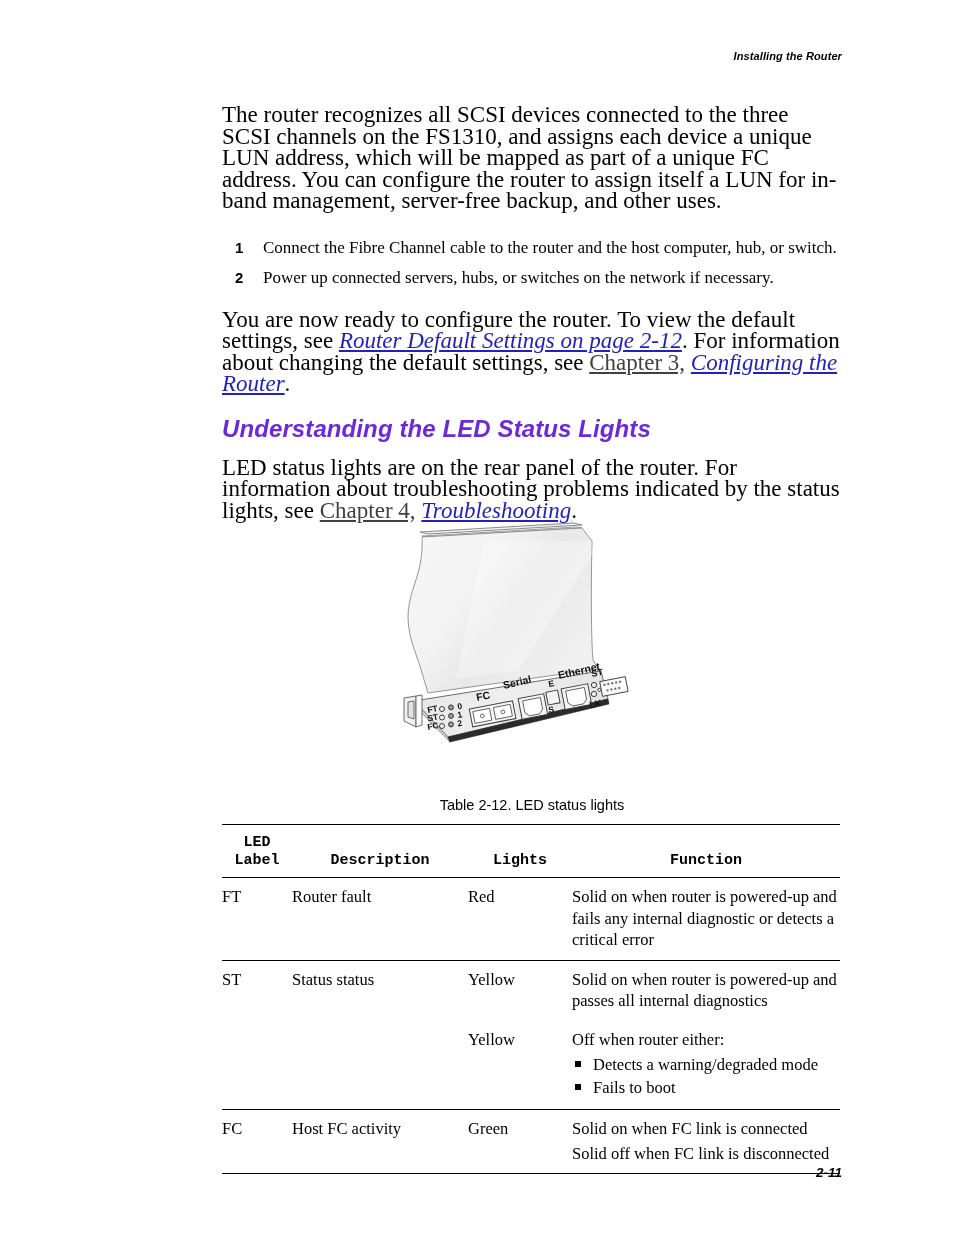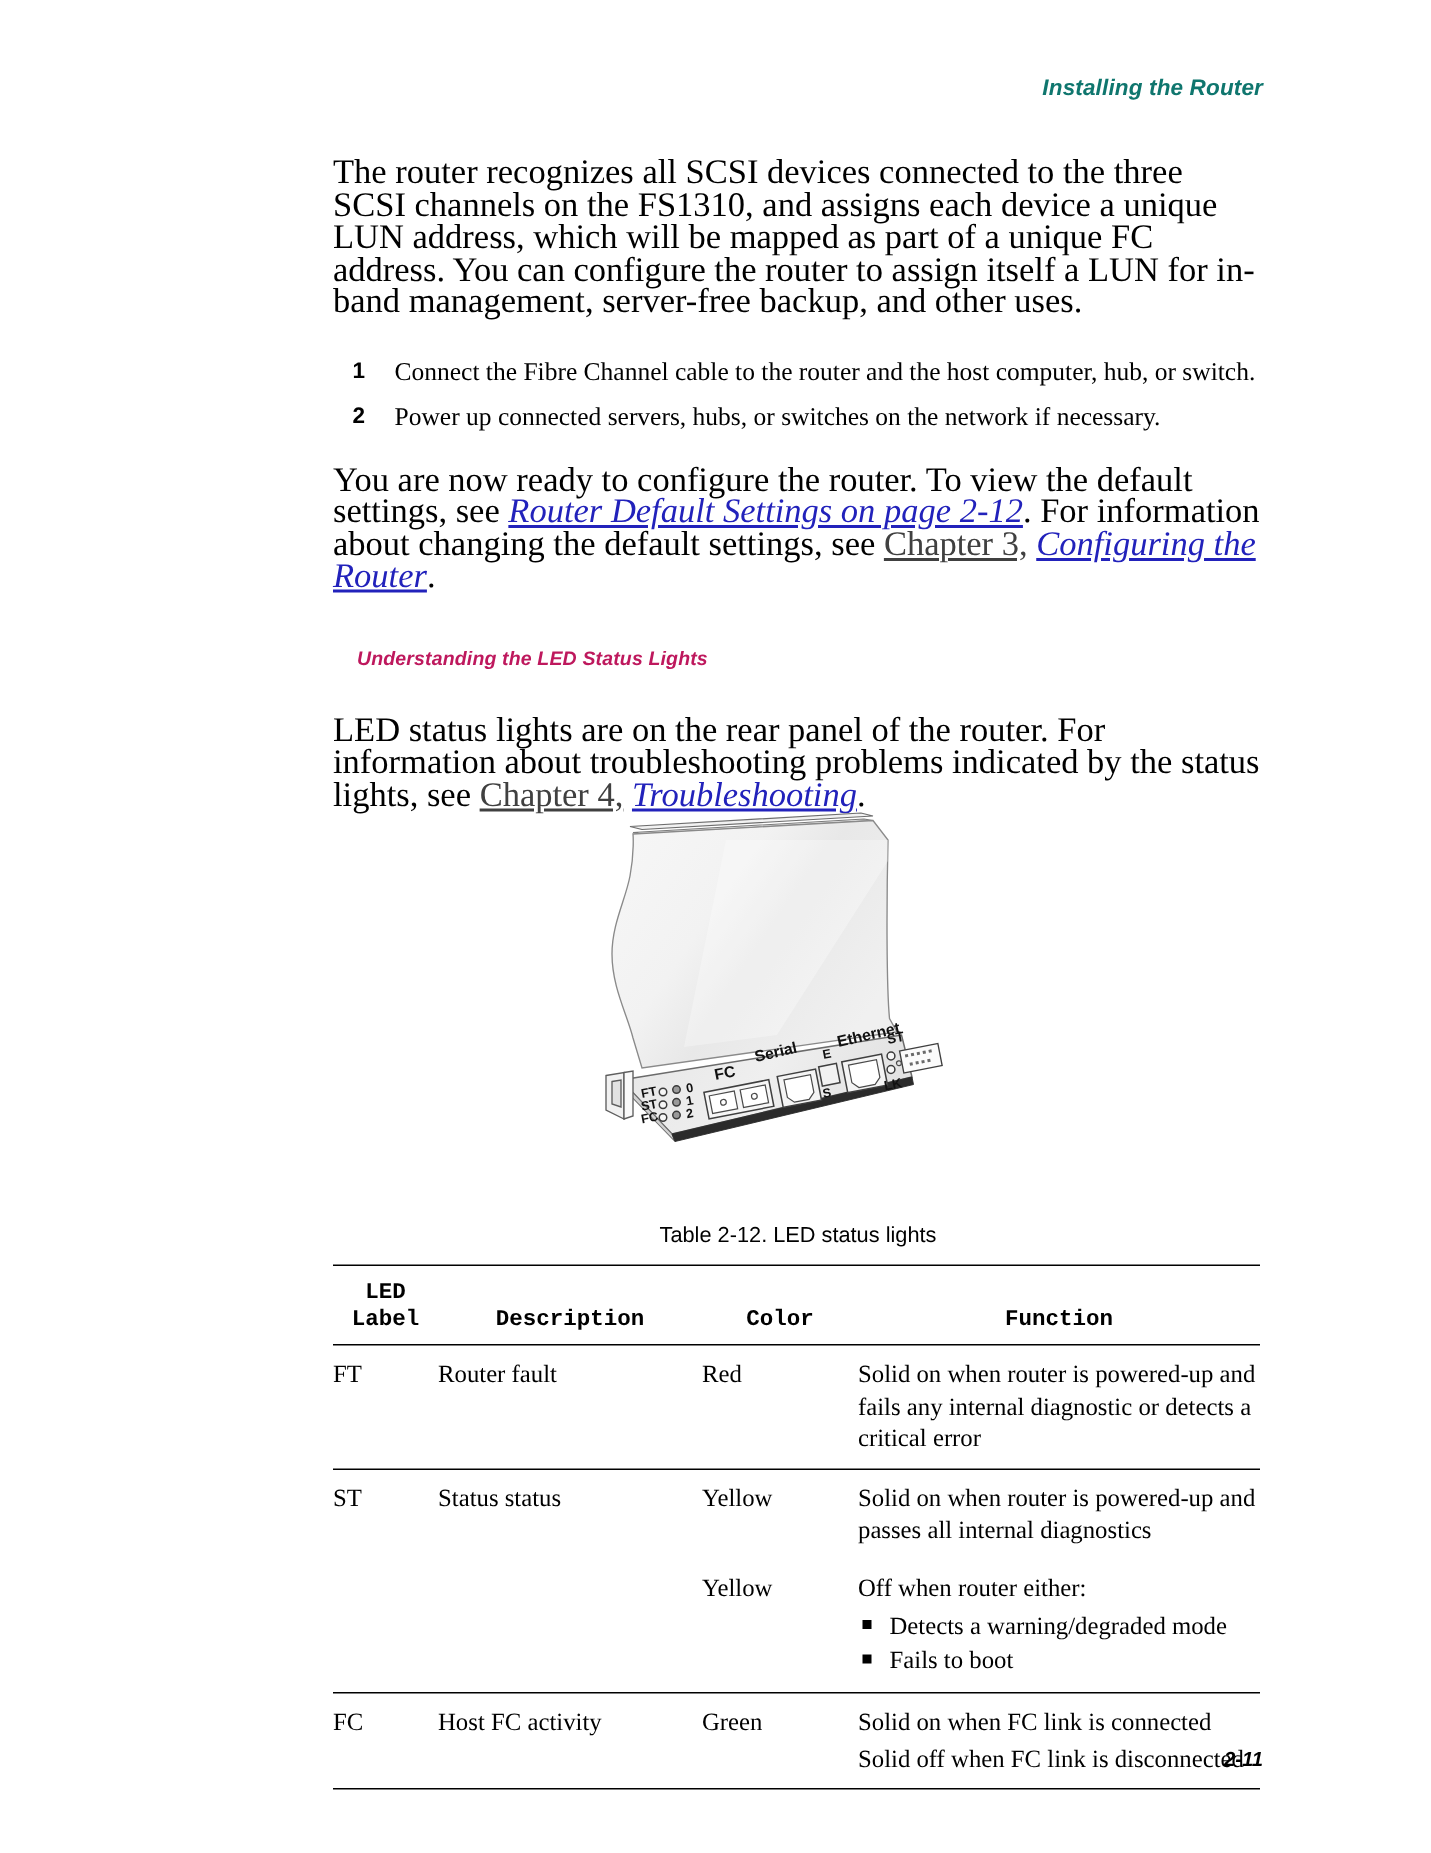--- a/index.html
+++ b/index.html
@@ -23,23 +23,23 @@
     overflow: hidden;
   }
   
   .running-header {
     position: absolute;
     right: 112px;
     top: 50px;
     font-family: "Liberation Sans", "DejaVu Sans", sans-serif;
     font-weight: bold;
     font-style: italic;
-    font-size: 15px;
+    font-size: 11px;
     letter-spacing: 0.1px;
-    color: #0f766e;
+    color: #000000;
     text-align: right;
     white-space: nowrap;
   }
   
   .content {
     position: absolute;
     left: 222px;
     top: 104px;
     width: 620px;
   }
@@ -90,23 +90,23 @@
   .xref-i {
     color: #2222bb;
     font-style: italic;
   }
 
   
   h2.section-head {
     font-family: "Liberation Sans", "DejaVu Sans", sans-serif;
     font-weight: bold;
     font-style: italic;
-    font-size: 13px;
-    color: #be185d;
-    margin: 16px;
+    font-size: 24px;
+    color: #6d28d9;
+    margin: 0;
     letter-spacing: 0.1px;
   }
 
   
   .figure-wrap {
     position: relative;
     width: 620px;
     height: 248px;
   }
   .figure-svg {
@@ -366,21 +366,21 @@
     <div class="gap-sm"></div>
 
     <table class="led-table">
       <thead>
         <tr>
           <th class="h-label">
             <span>LED</span><br>
             <span>Label</span>
           </th>
           <th class="h-desc">Description</th>
-          <th class="h-color">Color</th>
+          <th class="h-color">Lights</th>
           <th class="h-func">Function</th>
         </tr>
       </thead>
       <tbody>
 
         <tr class="group-end">
           <td class="c-label">FT</td>
           <td class="c-desc">Router fault</td>
           <td class="c-color">Red</td>
           <td class="c-func">

